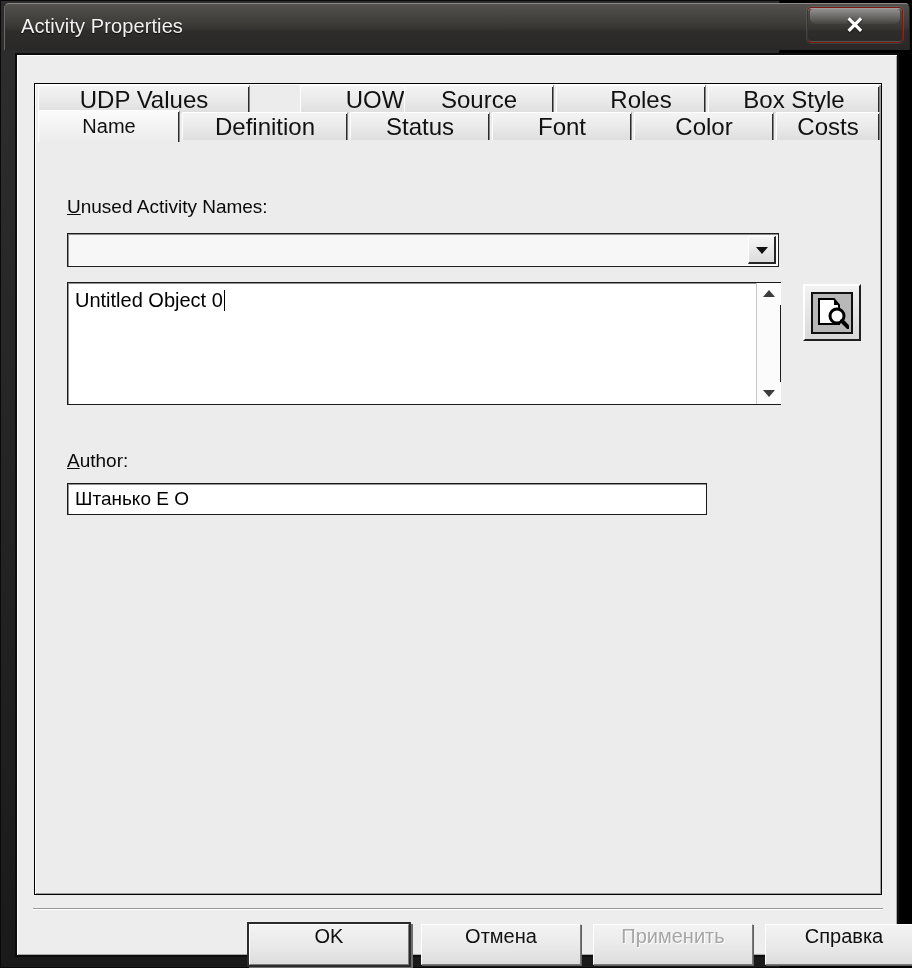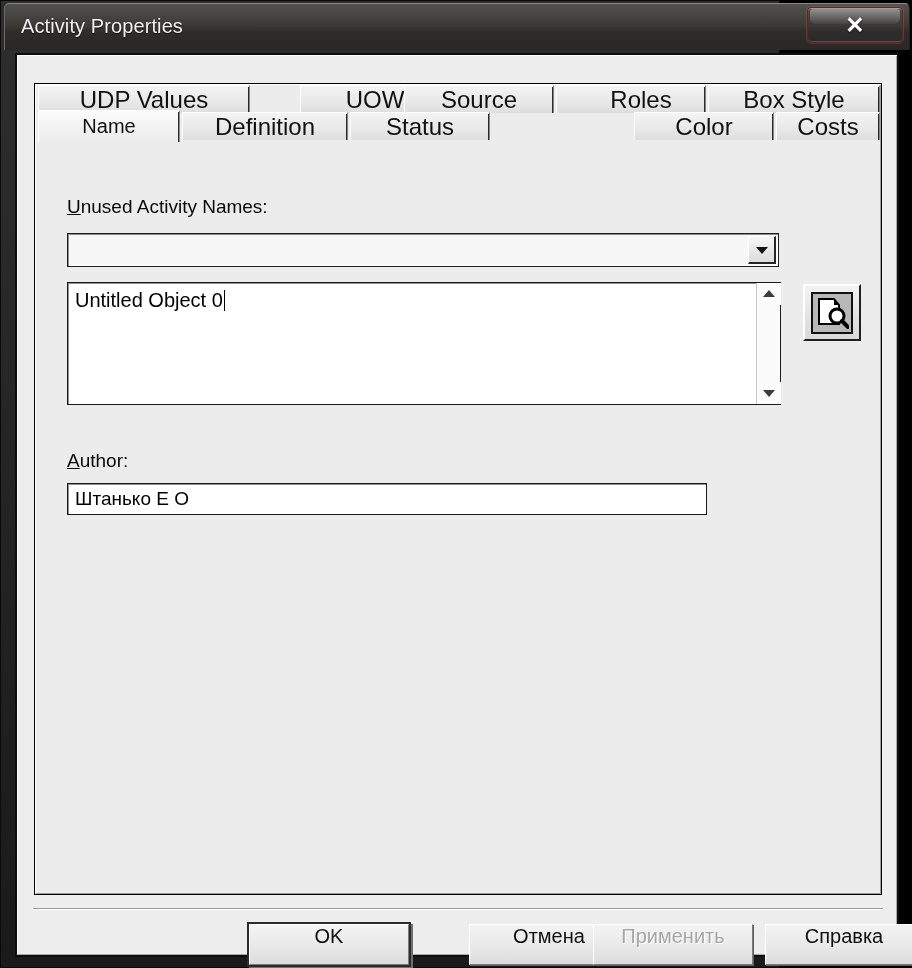--- a/index.html
+++ b/index.html
@@ -298,21 +298,21 @@
   .dlg-button.default {
     box-shadow: 0 0 0 2px #2b2b2b, 2px 2px 0 2px #6f6f6f;
   }
   .dlg-button.disabled {
     color: #a6a6a6;
     text-shadow: 1px 1px 0 #ffffff;
     cursor: default;
   }
 
   #btn-ok     { left: 232px; width: 160px; }
-  #btn-cancel { left: 404px; width: 160px; margin-left: 48px; }
+  #btn-cancel { left: 404px; width: 160px; }
   #btn-apply  { left: 576px; width: 160px; }
   #btn-help   { left: 748px; width: 158px; }
 </style>
 </head>
 <body>
 
 <div id="window">
 
   <div id="titlebar">
     <div id="title-text">Activity Properties</div>
@@ -388,20 +388,23 @@
       <div class="tab-row" id="tab-row-bottom">
           <div class="tab selected" style="left: 4px; width: 142px;">
             <span>Name</span>
           </div>
           <div class="tab" style="left: 148px; width: 166px;">
             <span>Definition</span>
           </div>
           <div class="tab" style="left: 316px; width: 140px;">
             <span>Status</span>
           </div>
+          <div class="tab" style="left: 458px; width: 140px;">
+            <span>Font</span>
+          </div>
           <div class="tab" style="left: 600px; width: 140px;">
             <span>Color</span>
           </div>
           <div class="tab" style="left: 742px; width: 104px;">
             <span>Costs</span>
           </div>
         </div>
     </div>
 
     <div id="button-separator"></div>

